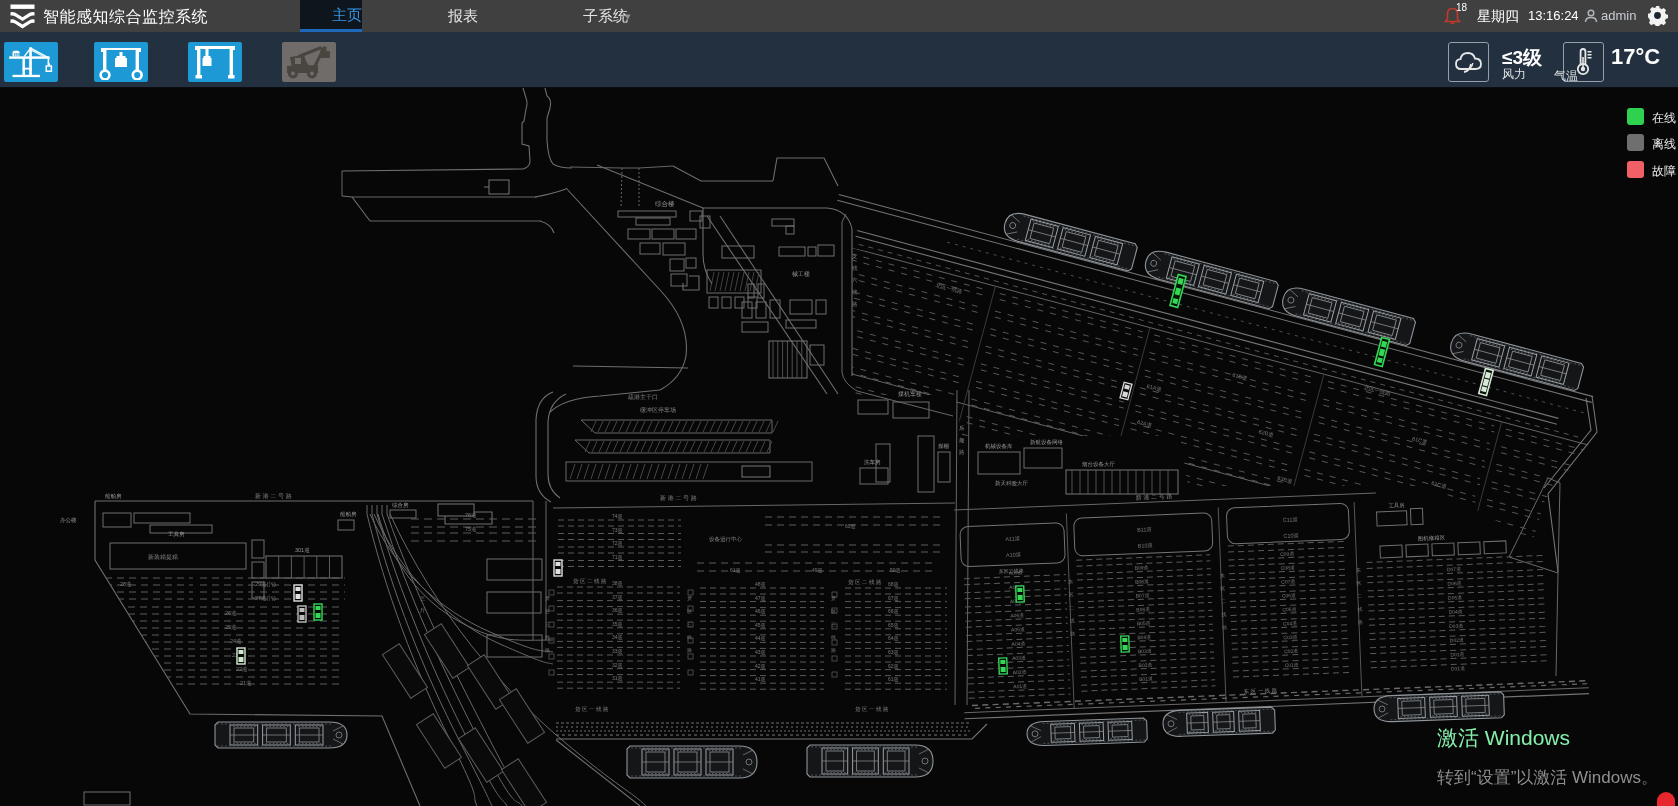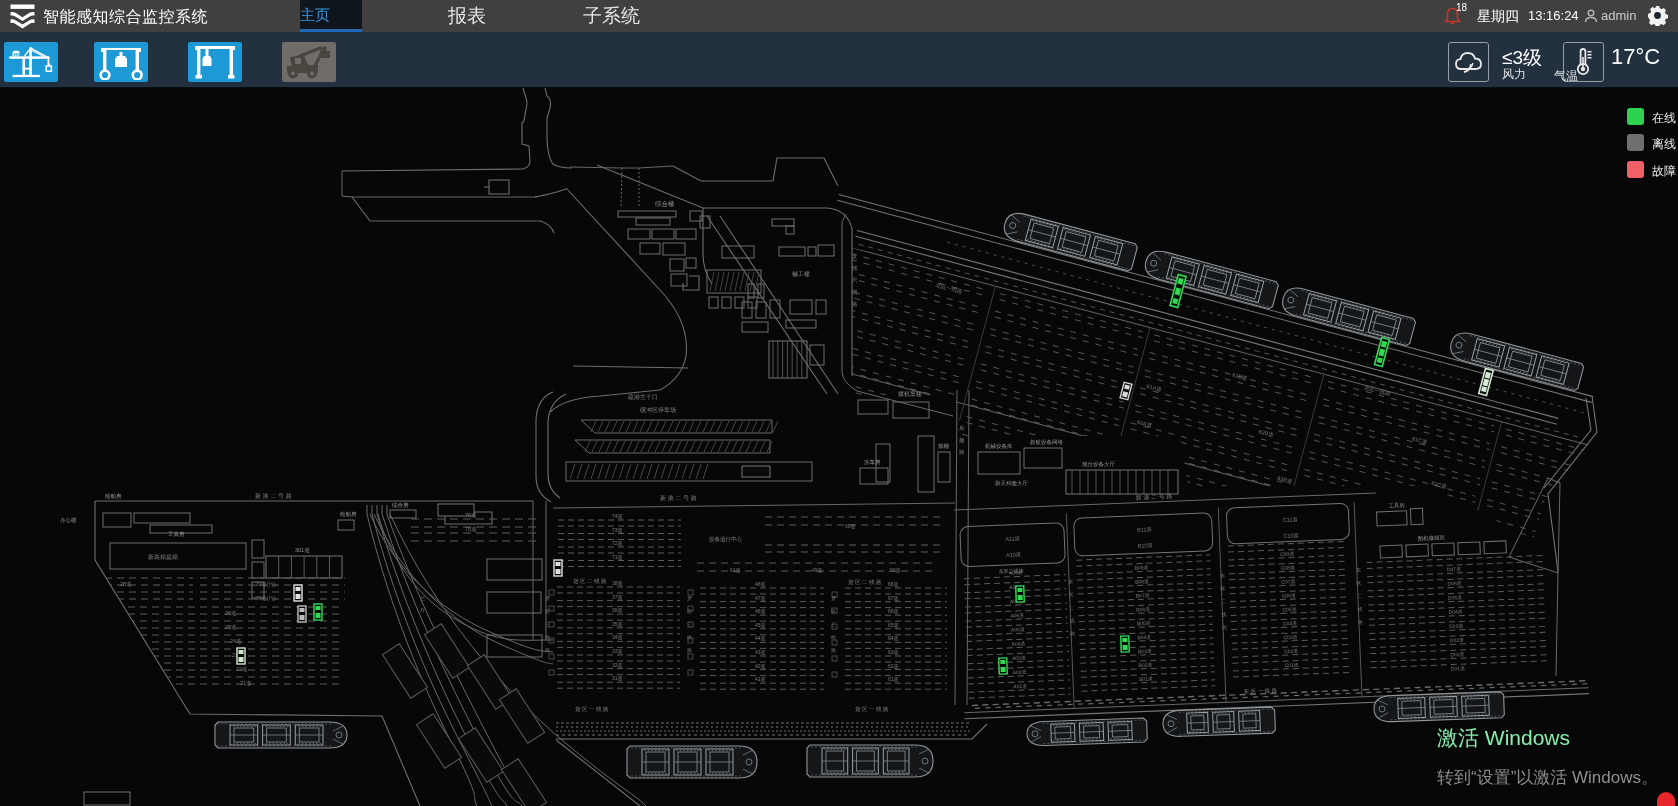--- a/index.html
+++ b/index.html
@@ -2,27 +2,27 @@
 <html><head><meta charset="utf-8">
 <style>
 *{margin:0;padding:0;box-sizing:border-box}
 html,body{width:1678px;height:806px;background:#000;overflow:hidden;font-family:"Liberation Sans",sans-serif}
 #stage{position:relative;width:1678px;height:806px}
 #map{position:absolute;left:0;top:0}
 .hdr{position:absolute;left:0;top:0;width:1678px;height:32px;background:#404040;z-index:5}
 .tbar{position:absolute;left:0;top:32px;width:1678px;height:56px;background:#223040;z-index:5;border-bottom:1px solid #0a0d10}
 .logo{position:absolute;left:9px;top:3px}
 .title{position:absolute;left:43px;top:7px;font-size:16px;color:#fff;letter-spacing:0.5px}
-.tab-act{position:absolute;left:300px;top:0;width:62px;height:32px;background:#0e151d;border-bottom:3px solid #1d68b8;color:#3898e8;font-size:15px;text-align:left;line-height:30px}
-.tab{position:absolute;top:0;height:32px;color:#e6e6e6;font-size:19px;line-height:32px}
+.tab-act{position:absolute;left:300px;top:0;width:62px;height:32px;background:#0e151d;border-bottom:3px solid #1d68b8;color:#3898e8;font-size:15px;text-align:right;line-height:30px}
+.tab{position:absolute;top:0;height:32px;color:#e6e6e6;font-size:15px;line-height:32px}
 .btn{position:absolute;top:10px;width:54px;height:40px;border-radius:2px;display:flex;align-items:center;justify-content:center}
 .blue{background:#1d9ad6}
 .gray{background:#6f6c6a}
 .wbox{position:absolute;top:10px;width:41px;height:40px;border:1px solid #97a0a8;border-radius:3px;display:flex;align-items:center;justify-content:center}
-.wtxt-b{position:absolute;font-size:19px;color:#fff;font-weight:normal}
+.wtxt-b{position:absolute;font-size:19px;color:#fff;font-weight:bold}
 .wtxt-s{position:absolute;font-size:12px;color:#e5e5e5}
 .leg{position:absolute;z-index:4;width:17px;height:17px;border-radius:3px}
 .legt{position:absolute;z-index:4;font-size:12px;color:#efefef}
 .wm1{position:absolute;left:1437px;top:724px;font-size:21px;color:#86efac;z-index:4}
 .wm2{position:absolute;left:1437px;top:766px;font-size:17px;color:#8f8f8f;z-index:4}
 .reddot{position:absolute;left:1657px;top:792px;width:18px;height:20px;background:#e8262d;border-radius:9px 9px 4px 4px;z-index:4}
 </style></head>
 <body>
 <div id="stage">
 <svg id="map" width="1678" height="806" viewBox="0 0 1678 806" font-family="Liberation Sans, sans-serif">

